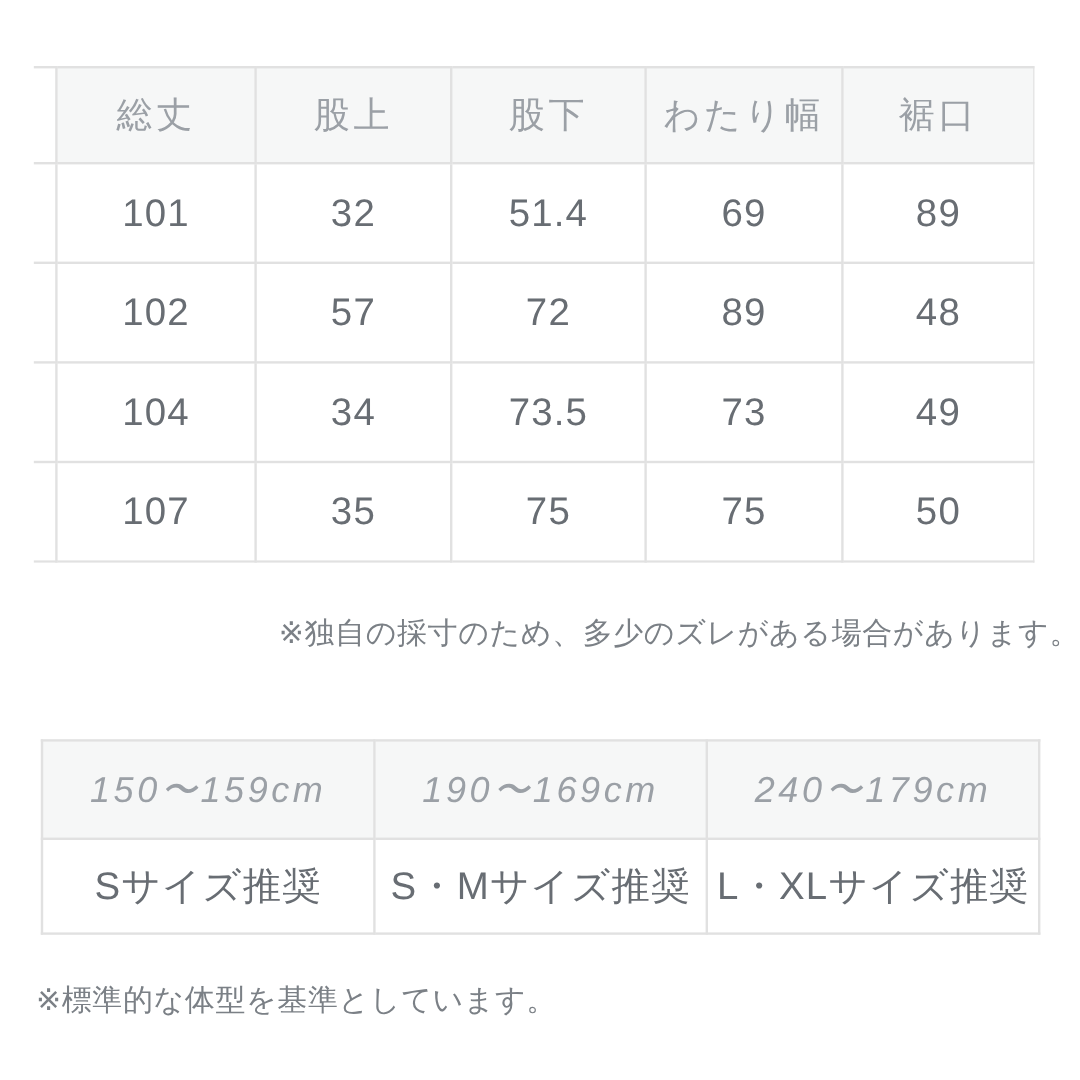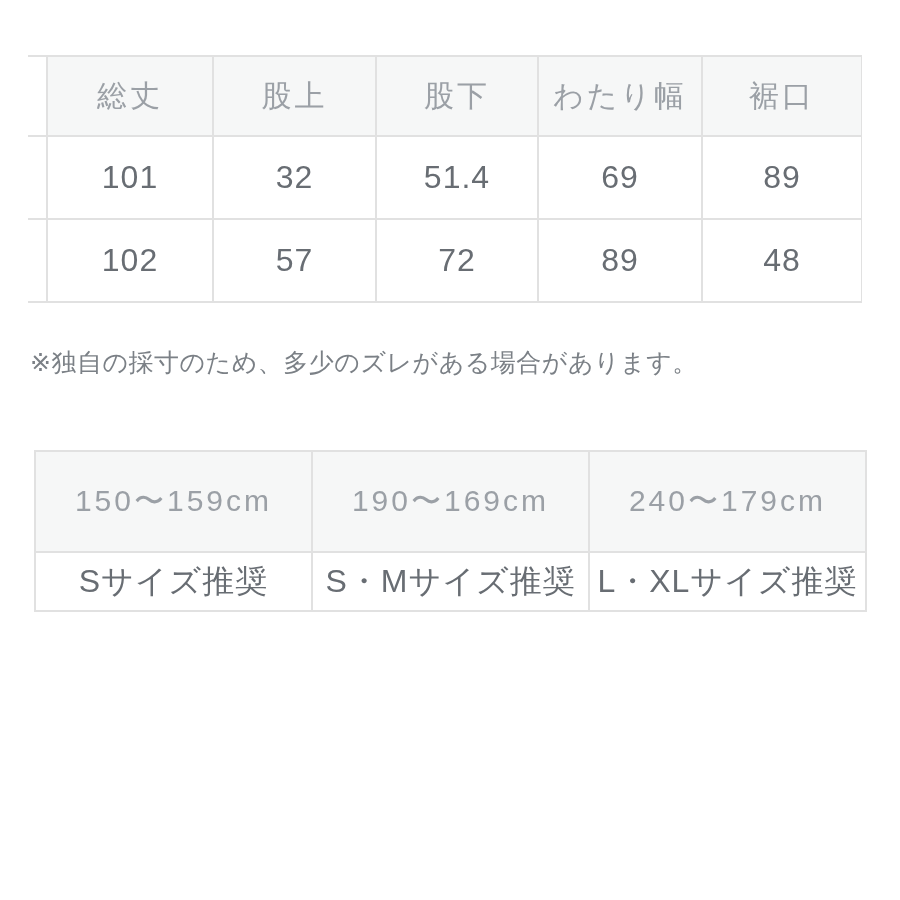--- a/index.html
+++ b/index.html
@@ -66,32 +66,32 @@
 
   
   .note {
     margin: 0;
     margin-left: 30px;
     font-size: 25px;
     line-height: 34px;
     color: #7b8086;
     letter-spacing: 0.5px;
   }
-  .note-1 { margin-top: 42px; }
+  .note-1 { margin-top: 42px; text-align: right; }
   .note-2 { margin-top: 38px; }
 
   
   .t2 {
     margin-top: 71px;
     margin-left: 34px;
     width: 832px;
   }
   .t2 col { width: 277px; }
-  .t2 th { height: 101px; letter-spacing: 3px; }
-  .t2 td { height: 59px; letter-spacing: 1px; }
+  .t2 th { height: 82px; letter-spacing: 3px; font-style: italic; }
+  .t2 td { height: 79px; letter-spacing: 1px; }
 </style>
 </head>
 <body>
 
 <div class="page">
 
   <div class="size-table-clip">
     <table class="t1">
       <colgroup>
         <col class="c-sliver">
@@ -121,20 +121,36 @@
           <td>89</td>
         </tr>
         <tr>
           <td></td>
           <td>102</td>
           <td>57</td>
           <td>72</td>
           <td>89</td>
           <td>48</td>
         </tr>
+        <tr>
+          <td></td>
+          <td>104</td>
+          <td>34</td>
+          <td>73.5</td>
+          <td>73</td>
+          <td>49</td>
+        </tr>
+        <tr>
+          <td></td>
+          <td>107</td>
+          <td>35</td>
+          <td>75</td>
+          <td>75</td>
+          <td>50</td>
+        </tr>
       </tbody>
     </table>
   </div>
 
   <p class="note note-1">※独自の採寸のため、多少のズレがある場合があります。</p>
 
   <table class="t2">
     <colgroup>
         <col>
         <col>
@@ -149,14 +165,15 @@
     </thead>
     <tbody>
       <tr>
         <td>Sサイズ推奨</td>
         <td>S・Mサイズ推奨</td>
         <td>L・XLサイズ推奨</td>
       </tr>
     </tbody>
   </table>
 
+  <p class="note note-2">※標準的な体型を基準としています。</p>
 
 </div>
 
 </body></html>

